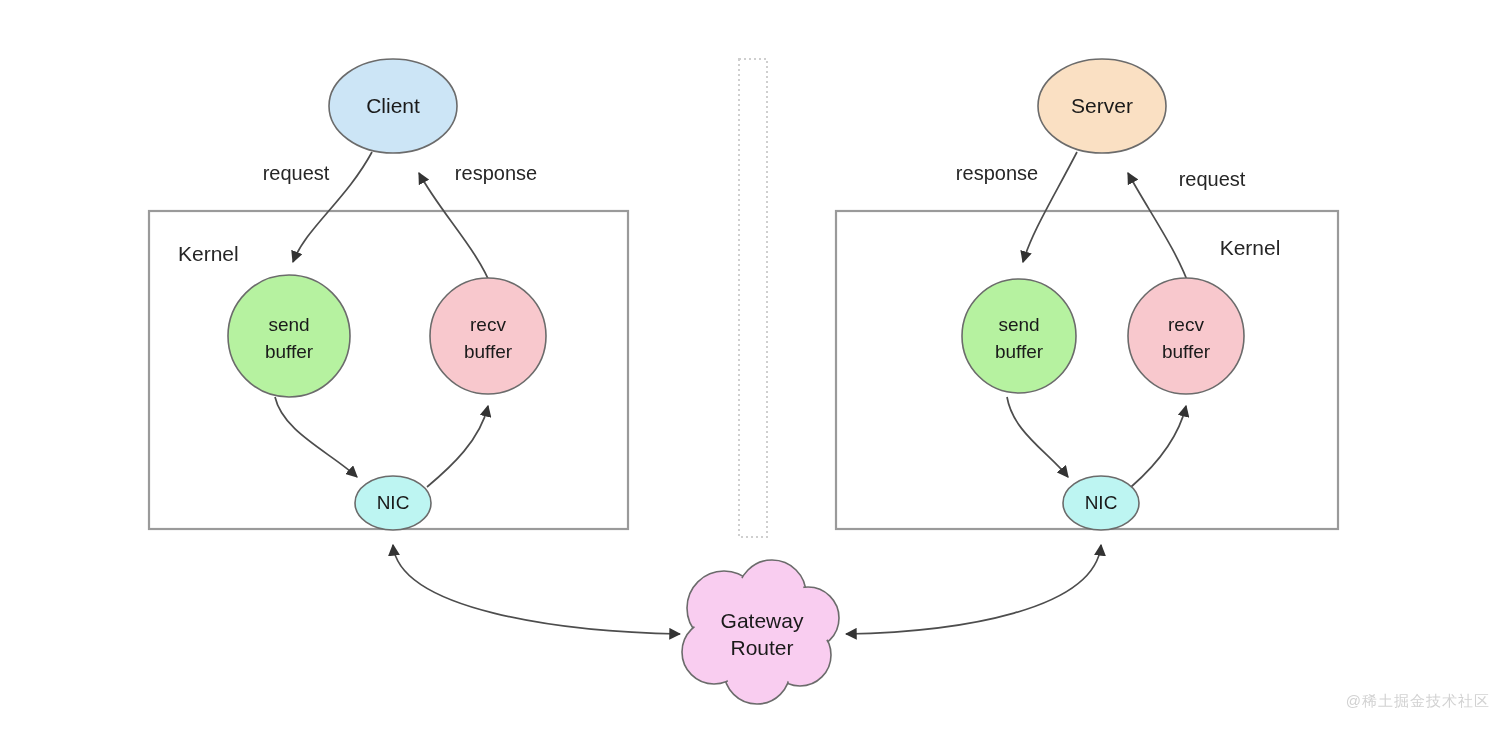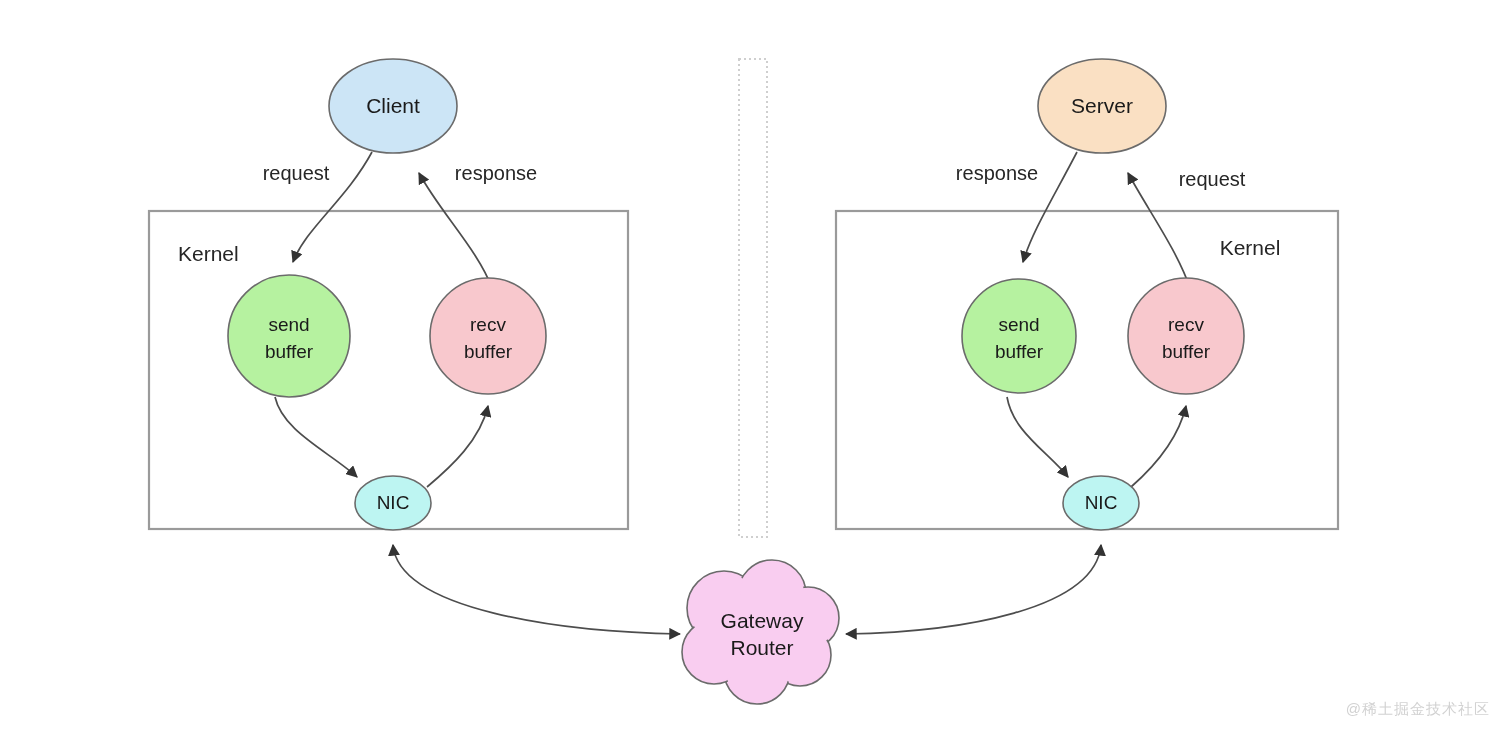--- a/index.html
+++ b/index.html
@@ -62,21 +62,21 @@
     stroke-dasharray: 2 3;
   }
   .flow-edge {
     fill: none;
     stroke: #4d4d4d;
     stroke-width: 1.7;
   }
   .watermark {
     position: absolute;
     right: 22px;
-    bottom: 12px;
+    bottom: 20px;
     font-family: "Liberation Sans", sans-serif;
     font-size: 15px;
     color: #d2d2d2;
     letter-spacing: 1px;
     user-select: none;
   }
 </style>
 </head>
 <body>
 

